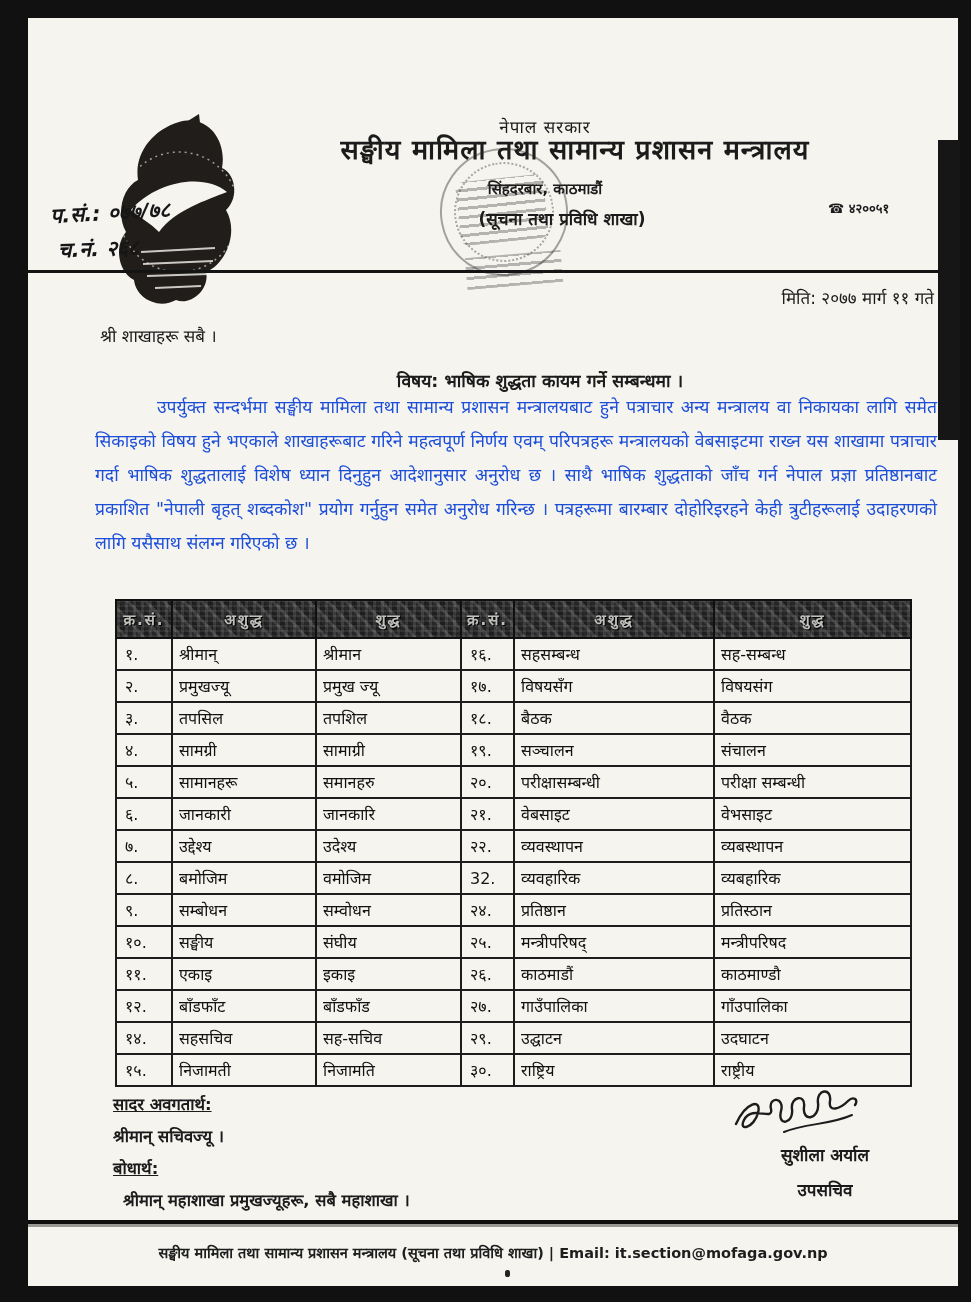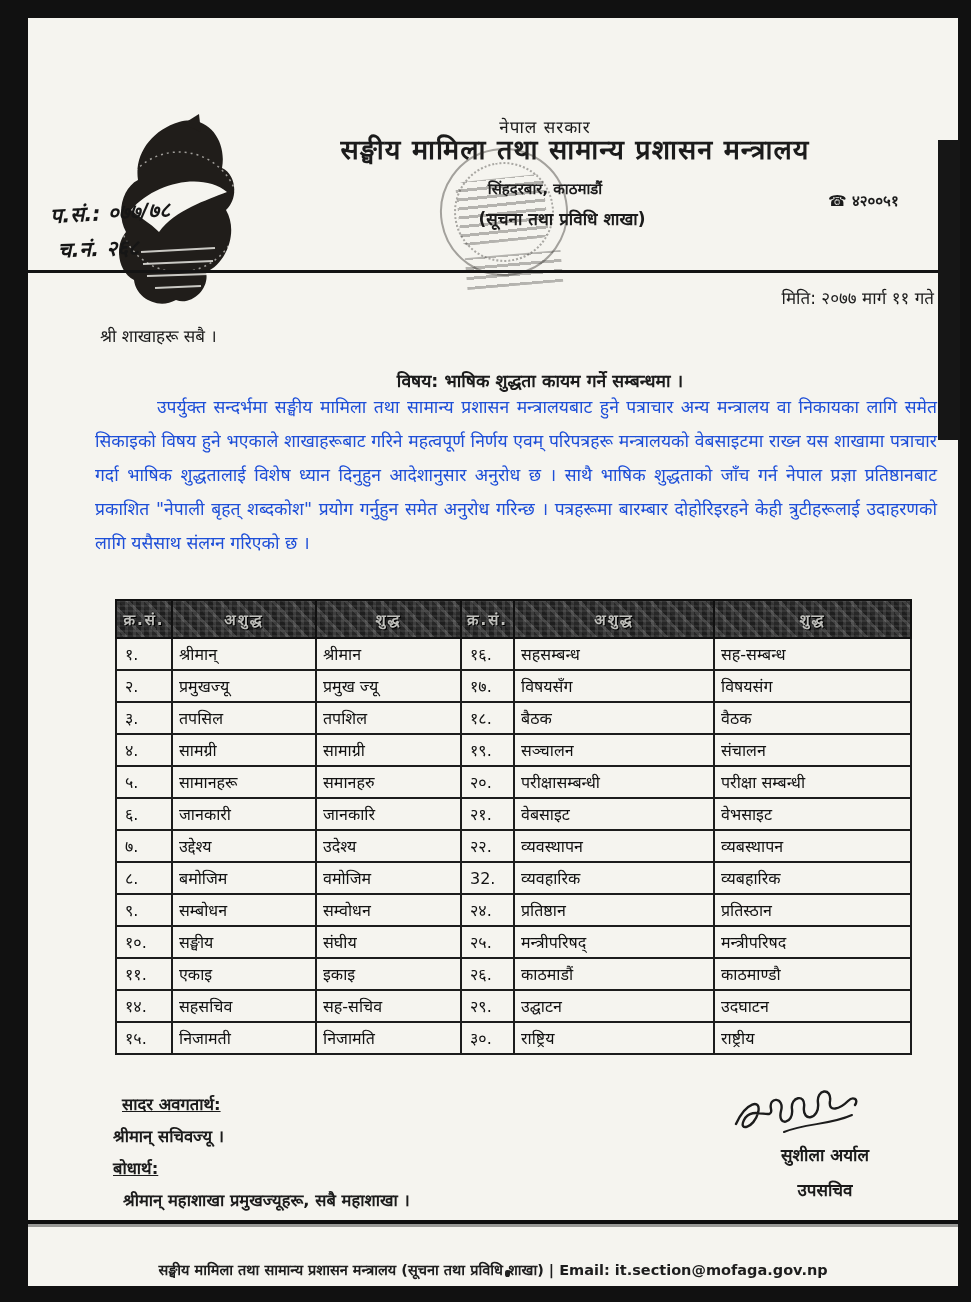--- a/index.html
+++ b/index.html
@@ -13,21 +13,21 @@
   .ctr{text-align:center;}
   .b{font-weight:bold;}
   .govt{left:217px;top:80px;width:600px;font-size:17px;letter-spacing:1px;margin-top:17px;}
   .ministry{left:67px;top:112px;width:960px;font-size:27px;letter-spacing:1px;}
   .address{left:217px;top:160px;width:600px;font-size:15px;}
   .section{left:234px;top:189px;width:600px;font-size:17px;}
   .refno{left:22px;top:180px;font-size:21px;font-weight:bold;transform:rotate(-3deg);
          font-style:italic;color:#161616;}
   .chno{left:30px;top:216px;font-size:21px;font-weight:bold;transform:rotate(-2deg);
         font-style:italic;color:#161616;}
-  .phone{left:800px;top:172px;font-size:15px;font-weight:bold;white-space:nowrap;}
+  .phone{left:800px;top:181px;font-size:13px;font-weight:bold;white-space:nowrap;}
   .topline{left:0;top:252px;width:930px;height:3px;background:#141414;}
   .date{left:560px;top:268px;width:346px;text-align:right;font-size:17px;font-weight:normal;}
   .salutation{left:72px;top:306px;font-size:17px;font-weight:normal;}
   .subject{left:212px;top:350px;width:600px;font-size:17.5px;font-weight:bold;}
   .bodytext{left:67px;top:372px;width:842px;font-size:17.5px;line-height:34px;
             text-align:justify;text-indent:62px;color:#1d4ed8;}
   .ctable{position:absolute;left:87px;top:581px;border-collapse:collapse;table-layout:fixed;
           width:795px;}
   .ctable th{height:34px;border:2px solid #101010;font-size:15px;letter-spacing:2px;
       color:rgba(225,225,220,.85);text-shadow:0 0 2px #000,1px 1px 0 #000;overflow:hidden;
@@ -38,21 +38,21 @@
   .ctable td{height:30px;border:2px solid #1c1c1c;font-size:16px;padding:0 6px;
              color:#121212;white-space:nowrap;overflow:hidden;}
   .ctable td.num{padding-left:8px;}
   .close-h{font-size:16.5px;font-weight:bold;text-decoration:underline;}
   .close-t{font-size:16.5px;font-weight:bold;}
   .signame{left:667px;top:1125px;width:260px;font-size:17px;font-weight:bold;text-align:center;}
   .sigtitle{left:667px;top:1160px;width:260px;font-size:17px;font-weight:bold;text-align:center;}
   .footline{left:-28px;top:1202px;width:990px;height:4px;background:#0e0e0e;
             box-shadow:0 3px 0 rgba(60,60,60,.5);}
   .footer{left:0;top:1224px;width:930px;text-align:center;font-size:14.5px;font-weight:bold;
-          color:#1d1d1d;margin-top:17px;}
+          color:#1d1d1d;}
   .stamp{left:412px;top:130px;width:124px;height:124px;border:2.5px solid rgba(45,42,38,.55);
          border-radius:50%;transform:rotate(-10deg);opacity:.75;}
   .stamp::before{content:"";position:absolute;inset:12px;border:2px dotted rgba(45,42,38,.5);
          border-radius:50%;}
   .stamp-smudge{left:430px;top:160px;width:88px;height:64px;opacity:.55;
       background:repeating-linear-gradient(0deg,rgba(30,28,25,.55) 0 3px,transparent 3px 9px);
       transform:rotate(-6deg);border-radius:8px;}
   .stamp-tail{left:438px;top:236px;width:96px;height:32px;opacity:.5;
       background:repeating-linear-gradient(0deg,rgba(30,28,25,.6) 0 3px,transparent 3px 10px);
       transform:rotate(-5deg);}
@@ -206,39 +206,47 @@
         </tr>
           <tr>
           <td class="num">११.</td>
           <td>एकाइ</td>
           <td>इकाइ</td>
           <td class="num">२६.</td>
           <td>काठमाडौं</td>
           <td>काठमाण्डौ</td>
         </tr>
           <tr>
+          <td class="num">१२.</td>
+          <td>बाँडफाँट</td>
+          <td>बाँडफाँड</td>
+          <td class="num">२७.</td>
+          <td>गाउँपालिका</td>
+          <td>गाँउपालिका</td>
+        </tr>
+          <tr>
           <td class="num">१४.</td>
           <td>सहसचिव</td>
           <td>सह-सचिव</td>
           <td class="num">२९.</td>
           <td>उद्घाटन</td>
           <td>उदघाटन</td>
         </tr>
           <tr>
           <td class="num">१५.</td>
           <td>निजामती</td>
           <td>निजामति</td>
           <td class="num">३०.</td>
           <td>राष्ट्रिय</td>
           <td>राष्ट्रीय</td>
         </tr>
         </tbody>
     </table>
 
-    <div class="abs close-h" style="left:94px;top:1074px;">सादर अवगतार्थ:</div>
+    <div class="abs close-h" style="left:85px;top:1074px;">सादर अवगतार्थ:</div>
     <div class="abs close-t" style="left:85px;top:1106px;">श्रीमान् सचिवज्यू ।</div>
     <div class="abs close-h" style="left:85px;top:1138px;">बोधार्थ:</div>
     <div class="abs close-t" style="left:95px;top:1170px;">श्रीमान् महाशाखा प्रमुखज्यूहरू, सबै महाशाखा ।</div>
 
     <svg class="abs" style="left:700px;top:1062px;" width="140" height="62" viewBox="0 0 140 62">
       <path d="M8 44 C18 22 34 18 30 33 C26 48 10 52 16 40 C24 24 46 42 43 29 C40 16 57 17 53 31 C49 47 66 44 64 29 C62 17 78 13 76 27 C74 43 92 39 90 23 C88 9 104 7 102 21 C100 33 112 29 120 21 C125 16 131 19 127 25" fill="none" stroke="#1c1c1c" stroke-width="2.4" stroke-linecap="round"></path>
       <path d="M56 52 C78 43 102 45 124 35" fill="none" stroke="#1c1c1c" stroke-width="2" stroke-linecap="round"></path>
     </svg>
     <div class="abs signame">सुशीला अर्याल</div>
     <div class="abs sigtitle">उपसचिव</div>

